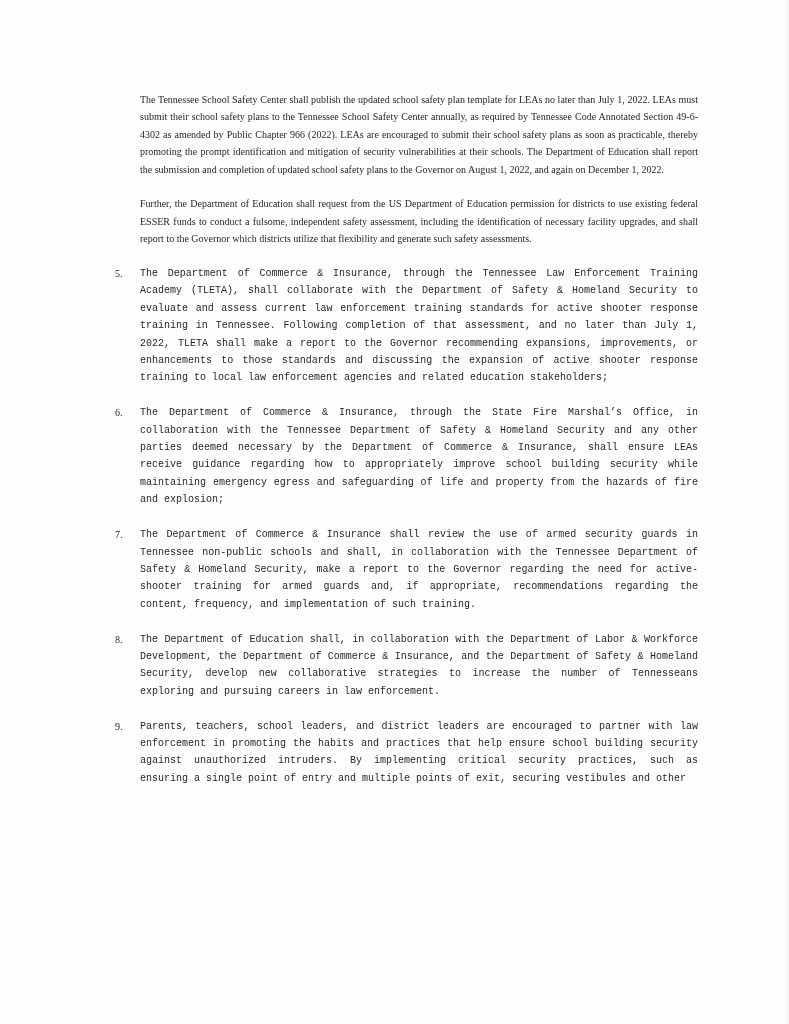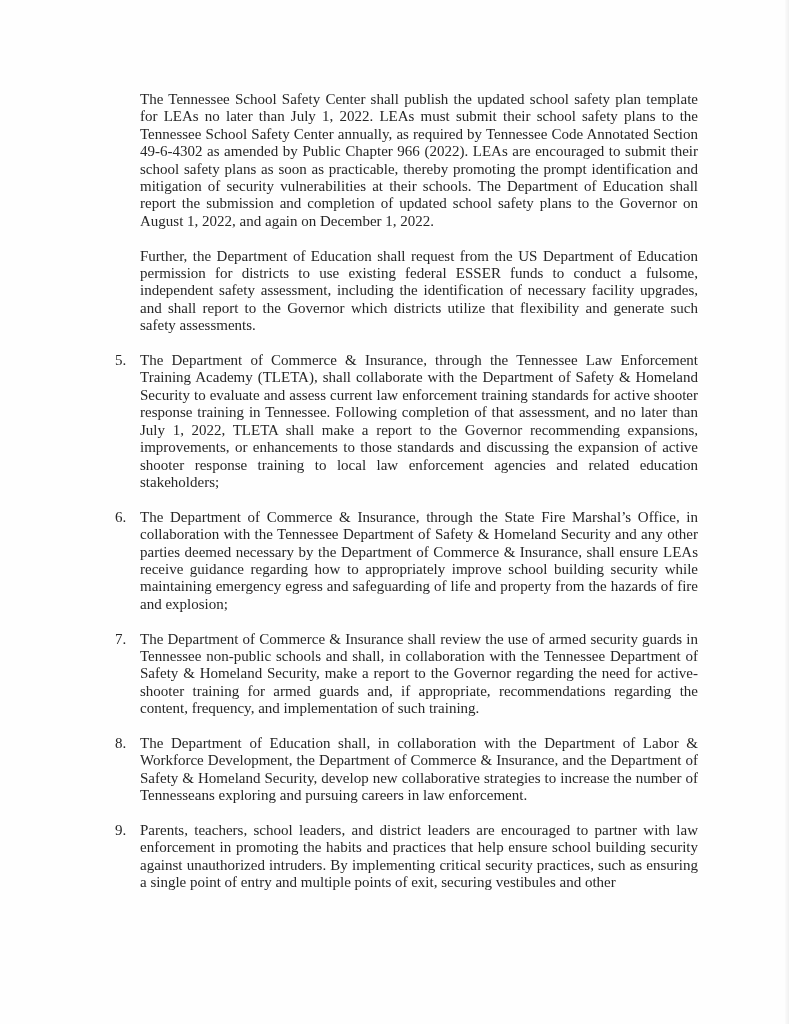--- a/index.html
+++ b/index.html
@@ -29,41 +29,42 @@
     width: 4px;
     height: 1024px;
     background: linear-gradient(to right, #fbfbfb, #f1f1f1);
   }
   .content {
     position: absolute;
     left: 140px;
     top: 91px;
     width: 558px;
     font-family: "Liberation Serif", "DejaVu Serif", serif;
-    font-size: 15px;
+    font-size: 10px;
     line-height: 17.4px;
     color: #262626;
     text-align: justify;
   }
   .para {
     margin: 0 0 17.4px 0;
   }
   .item {
     position: relative;
     margin: 0 0 17.4px 0;
   }
   .item-num {
     position: absolute;
     left: -25px;
     top: 0;
     width: 20px;
     text-align: left;
   }
   .item-text {
     display: block;
+    font-family: Liberation Mono, monospace;
   }
 </style>
 </head>
 <body>
 
 <div class="page">
   <div class="content">
 
     <p class="para">The Tennessee School Safety Center shall publish the updated school safety plan template for LEAs no later than July 1, 2022.  LEAs must submit their school safety plans to the Tennessee School Safety Center annually, as required by Tennessee Code Annotated Section 49-6-4302 as amended by Public Chapter 966 (2022). LEAs are encouraged to submit their school safety plans as soon as practicable, thereby promoting the prompt identification and mitigation of security vulnerabilities at their schools. The Department of Education shall report the submission and completion of updated school safety plans to the Governor on August 1, 2022, and again on December 1, 2022.</p>
 

